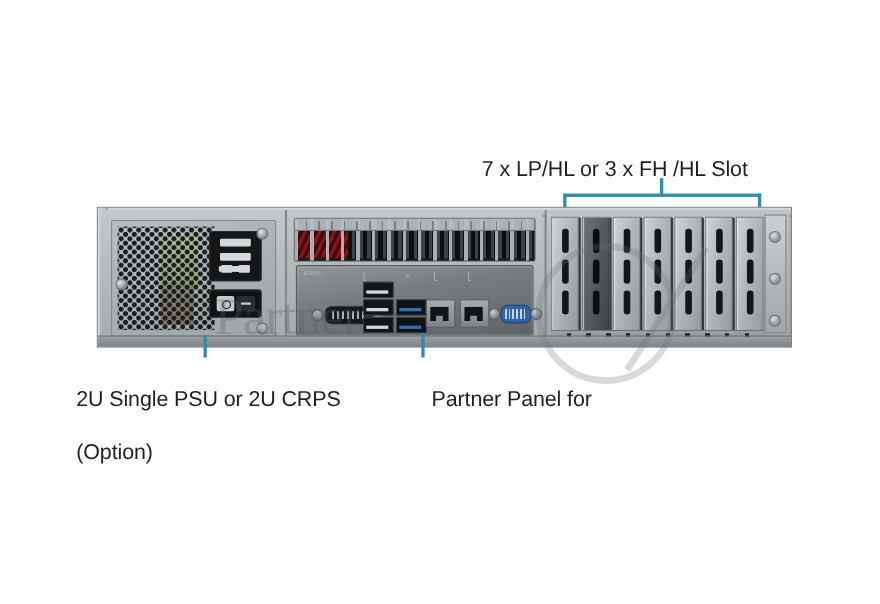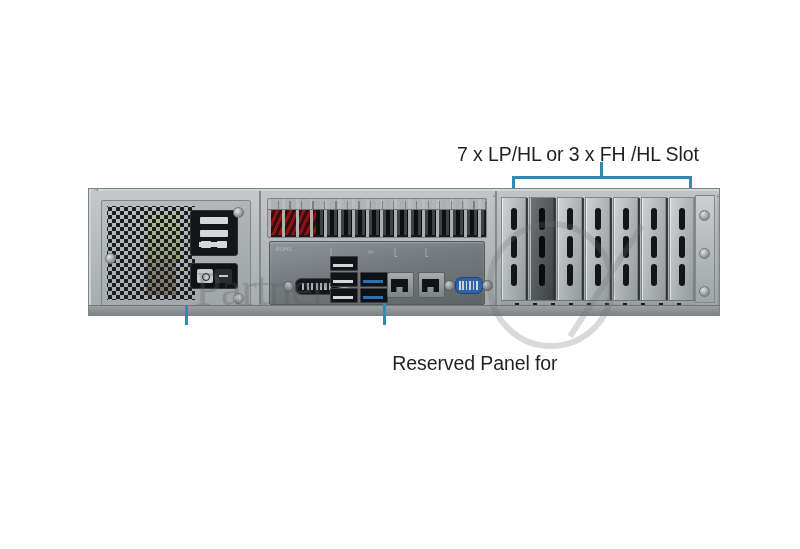--- a/index.html
+++ b/index.html
@@ -15,21 +15,21 @@
   
   .callout{
     position:absolute;
     color:#231f20;
     font-size:19.5px;
     line-height:24px;
     letter-spacing:-0.1px;
     white-space:pre;
     font-family:"Liberation Sans", sans-serif;
   }
-  #label-slots{left:457px;top:142px;}
+  #label-slots{left:438px;top:142px;}
   #label-psu{left:48px;top:327px;}
   #label-io{left:371px;top:327px;}
 
   
   .lead{position:absolute;background:#2d8cb0;}
 
   
   #brk-top{left:512px;top:176px;width:180px;height:3px;}
   #brk-l{left:512px;top:176px;width:3px;height:16px;}
   #brk-r{left:689px;top:176px;width:3px;height:16px;}
@@ -469,18 +469,22 @@
 
   <div id="wm">
     <div id="wm-text">Partner</div>
     <div id="wm-ring"></div>
     <div id="wm-slash"></div>
   </div>
 
   <div class="lead" id="lead-psu"></div>
   <div class="lead" id="lead-io"></div>
 
+  <div class="callout" id="label-psu">
+    <span>2U Single PSU or 2U CRPS</span><br>
+    <span>(Option)</span>
+  </div>
 
   <div class="callout" id="label-io">
-    <span>Reserved Panel for</span><br>
+    <span>Partner Panel for</span><br>
   </div>
 
 </div>
 
 </body></html>

